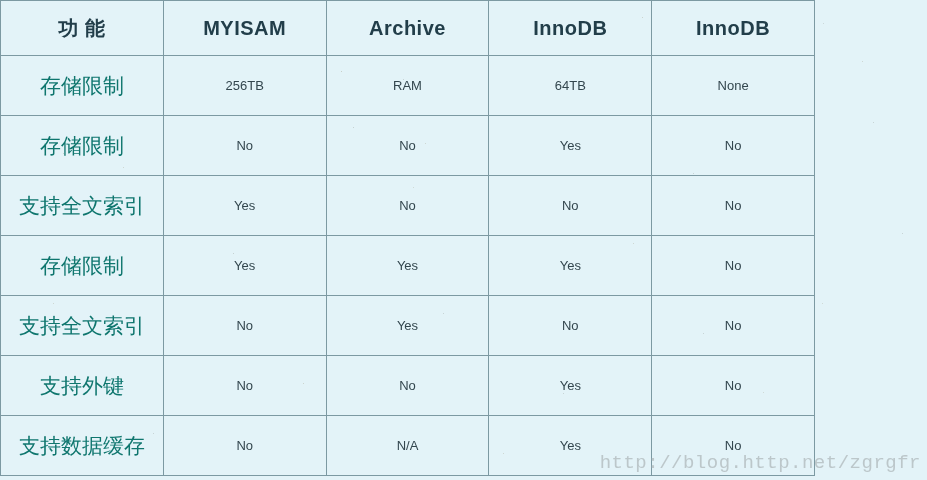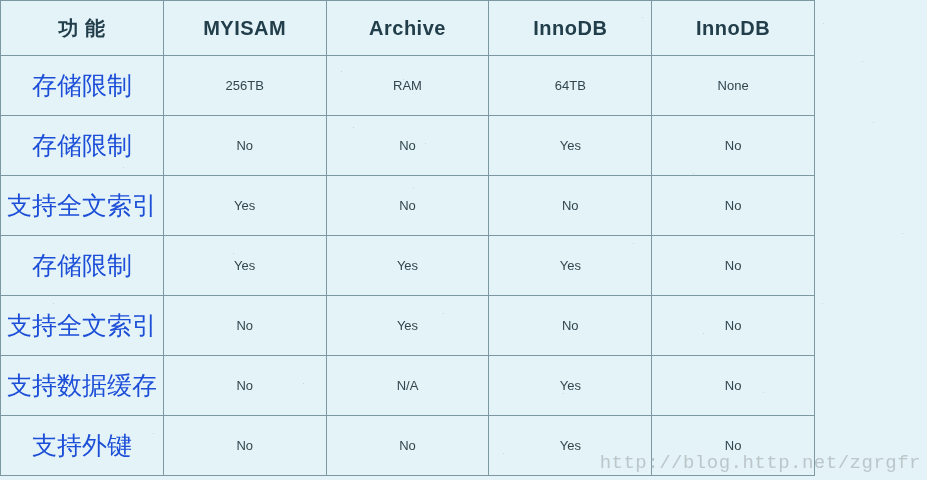--- a/index.html
+++ b/index.html
@@ -39,22 +39,22 @@
     color: #223e4a;
     letter-spacing: 0.5px;
   }
   .engine-table tbody td {
     height: 59px;
     font-size: 13px;
     font-weight: normal;
     color: #33464e;
   }
   .engine-table tbody td.feature {
-    font-size: 25px;
-    color: #1d4ed8;
+    font-size: 21px;
+    color: #0f766e;
   }
   .watermark {
     position: absolute;
     right: 6px;
     bottom: 6px;
     font-family: "Liberation Mono", "DejaVu Sans Mono", monospace;
     font-size: 19px;
     letter-spacing: 0.5px;
     color: rgba(185, 196, 199, 0.95);
     pointer-events: none;
@@ -147,30 +147,30 @@
         <td>No</td>
       </tr>
       <tr>
         <td class="feature">支持全文索引</td>
         <td>No</td>
         <td>Yes</td>
         <td>No</td>
         <td>No</td>
       </tr>
       <tr>
-        <td class="feature">支持数据缓存</td>
+        <td class="feature">支持外键</td>
         <td>No</td>
-        <td>N/A</td>
+        <td>No</td>
         <td>Yes</td>
         <td>No</td>
       </tr>
       <tr>
-        <td class="feature">支持外键</td>
+        <td class="feature">支持数据缓存</td>
         <td>No</td>
-        <td>No</td>
+        <td>N/A</td>
         <td>Yes</td>
         <td>No</td>
       </tr>
     </tbody>
   </table>
 
   <div class="speckles"></div>
 
   <div class="watermark">http://blog.http.net/zgrgfr</div>
 

